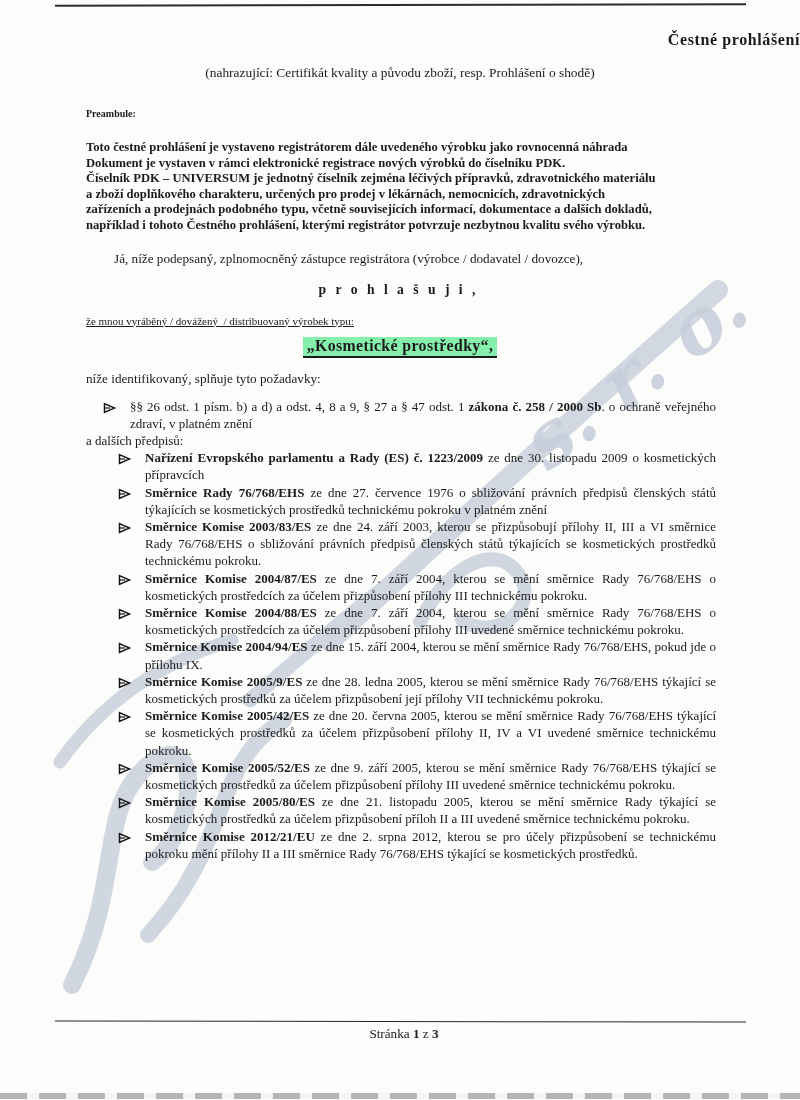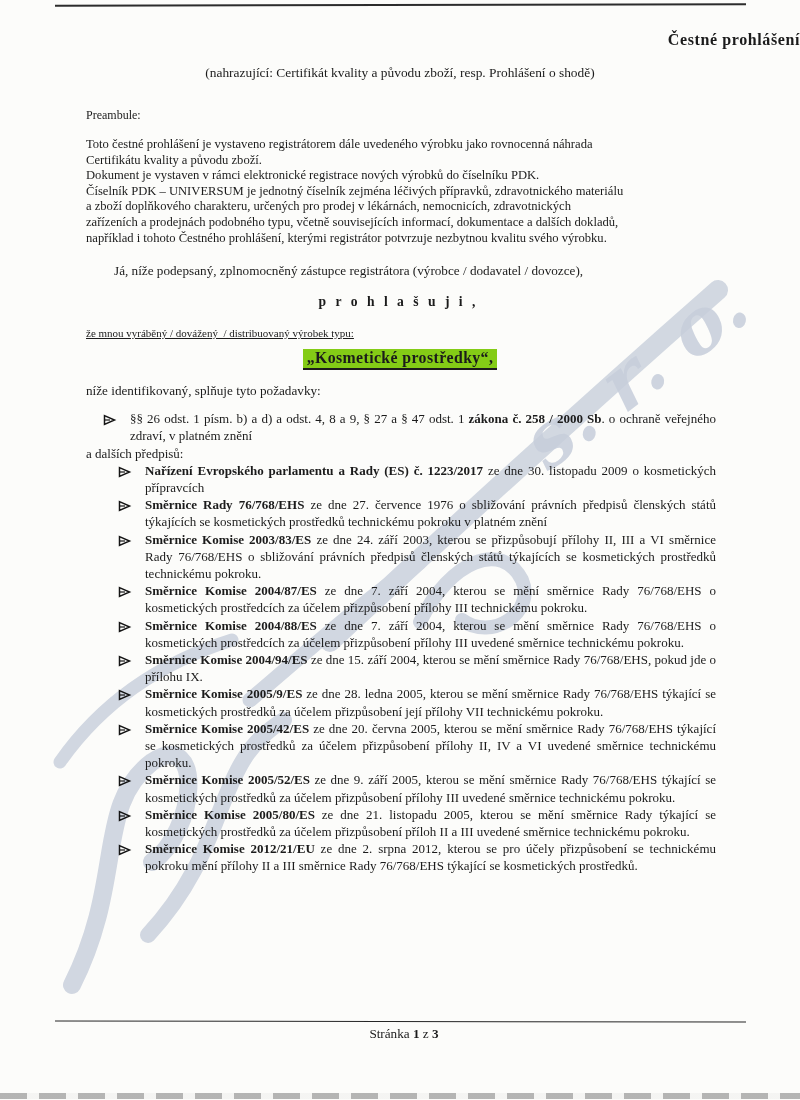--- a/index.html
+++ b/index.html
@@ -21,35 +21,35 @@
     transform:rotate(-.12deg);
   }
   .doc-title{
     margin:25px 0 16px 0;text-align:right;
     font-size:16px;font-weight:bold;letter-spacing:.6px;
   }
   .doc-subtitle{
     margin-top:4px;text-align:center;font-size:13.4px;font-weight:normal;
   }
   .preamble-heading{
-    margin:27px 0 14px 86px;font-size:12px;font-weight:normal;
+    margin:27px 0 21px 86px;font-size:10px;font-weight:bold;
   }
   .preamble-lines{margin-left:86px;margin-right:70px;}
-  .pline{font-size:12.6px;font-weight:normal;line-height:15.6px;}
+  .pline{font-size:12.6px;font-weight:bold;line-height:15.6px;}
 
   .intro-line{margin:17px 86px 0 114px;font-size:13.2px;}
   .verb-line{
     margin:15px 6px 0 0;text-align:center;font-size:13.6px;font-weight:bold;
     word-spacing:6px;white-space:pre-wrap;
   }
   .product-intro{margin:17px 0 7px 86px;font-size:11px;white-space:pre-wrap;text-decoration:underline;}
   .product-type-row{margin:10px 0 0 0;text-align:center;}
   .product-type{
     display:inline-block;font-size:15.8px;font-weight:bold;letter-spacing:.4px;
-    background:#84cc16;border-bottom:2.2px solid #1b1b1b;padding:0 4px 1px 4px;
+    background:#86efac;border-bottom:2.2px solid #1b1b1b;padding:0 4px 1px 4px;
   }
   .req-intro{margin:13px 0 0 86px;font-size:13.2px;}
 
   .legal{margin:11px 84px 0 86px;font-size:13px;line-height:17.2px;text-align:justify;}
   .li{position:relative;}
   .li .arrow{position:absolute;left:-27px;top:3px;}
   .l1{margin-left:44px;}
   .more-label{margin-left:0;text-align:left;}
   .l2{margin-left:59px;}
   .li b{font-weight:bold;}
@@ -91,21 +91,20 @@
     <div class="header-rule"></div>
 
     <h1 class="doc-title">Čestné prohlášení</h1>
     <div class="doc-subtitle">(nahrazující: Certifikát kvality a původu zboží, resp. Prohlášení o shodě)</div>
 
     <div class="preamble-heading">Preambule:</div>
     <div class="preamble-lines">
 
         <div class="pline">Toto čestné prohlášení je vystaveno registrátorem dále uvedeného výrobku jako rovnocenná náhrada</div>
 
-        <div class="pline">Certifikátu kvality a původu zboží.</div>
 
         <div class="pline">Dokument je vystaven v rámci elektronické registrace nových výrobků do číselníku PDK.</div>
 
         <div class="pline">Číselník PDK – UNIVERSUM je jednotný číselník zejména léčivých přípravků, zdravotnického materiálu</div>
 
         <div class="pline">a zboží doplňkového charakteru, určených pro prodej v lékárnách, nemocnicích, zdravotnických</div>
 
         <div class="pline">zařízeních a prodejnách podobného typu, včetně souvisejících informací, dokumentace a dalších dokladů,</div>
 
         <div class="pline">například i tohoto Čestného prohlášení, kterými registrátor potvrzuje nezbytnou kvalitu svého výrobku.</div>
@@ -132,21 +131,21 @@
       <div class="more-label">a dalších předpisů:</div>
 
       <div class="directives">
 
           <div class="li l2">
             <span class="arrow">
               <svg width="14" height="12" viewBox="0 0 14 12">
                 <path d="M1.5 1.6 L11.5 6 L1.5 10.4 Z" fill="none" stroke="#141414" stroke-width="1.5"></path>
                 <path d="M1.5 6 L7 6" stroke="#141414" stroke-width="1.2"></path>
               </svg>
-            </span><b>Nařízení Evropského parlamentu a Rady (ES) č. 1223/2017</b><span> ze dne 30. listopadu 2009 o kosmetických přípravcích</span>
+            </span><b>Nařízení Evropského parlamentu a Rady (ES) č. 1223/2009</b><span> ze dne 30. listopadu 2009 o kosmetických přípravcích</span>
           </div>
 
           <div class="li l2">
             <span class="arrow">
               <svg width="14" height="12" viewBox="0 0 14 12">
                 <path d="M1.5 1.6 L11.5 6 L1.5 10.4 Z" fill="none" stroke="#141414" stroke-width="1.5"></path>
                 <path d="M1.5 6 L7 6" stroke="#141414" stroke-width="1.2"></path>
               </svg>
             </span><b>Směrnice Rady 76/768/EHS</b><span> ze dne 27. července 1976 o sbližování právních předpisů členských států týkajících se kosmetických prostředků technickému pokroku v platném znění</span>
           </div>

